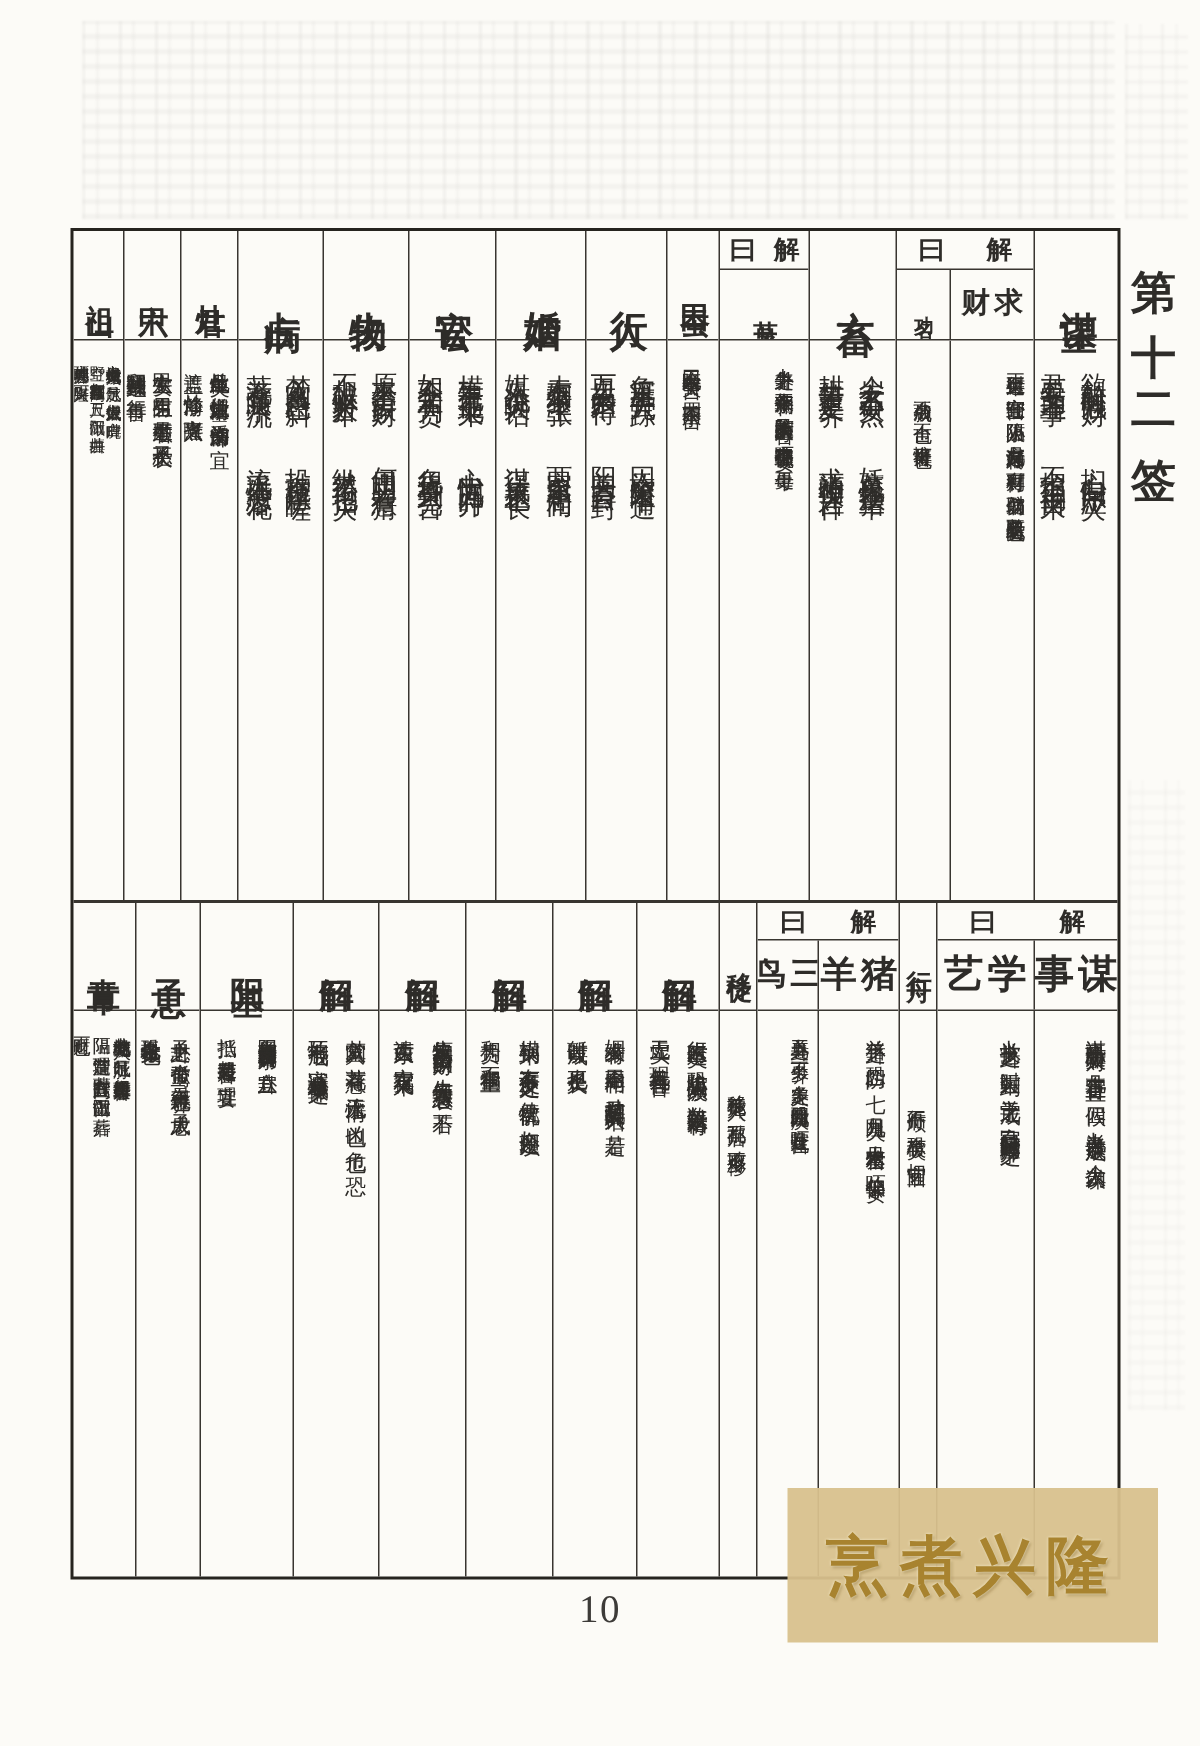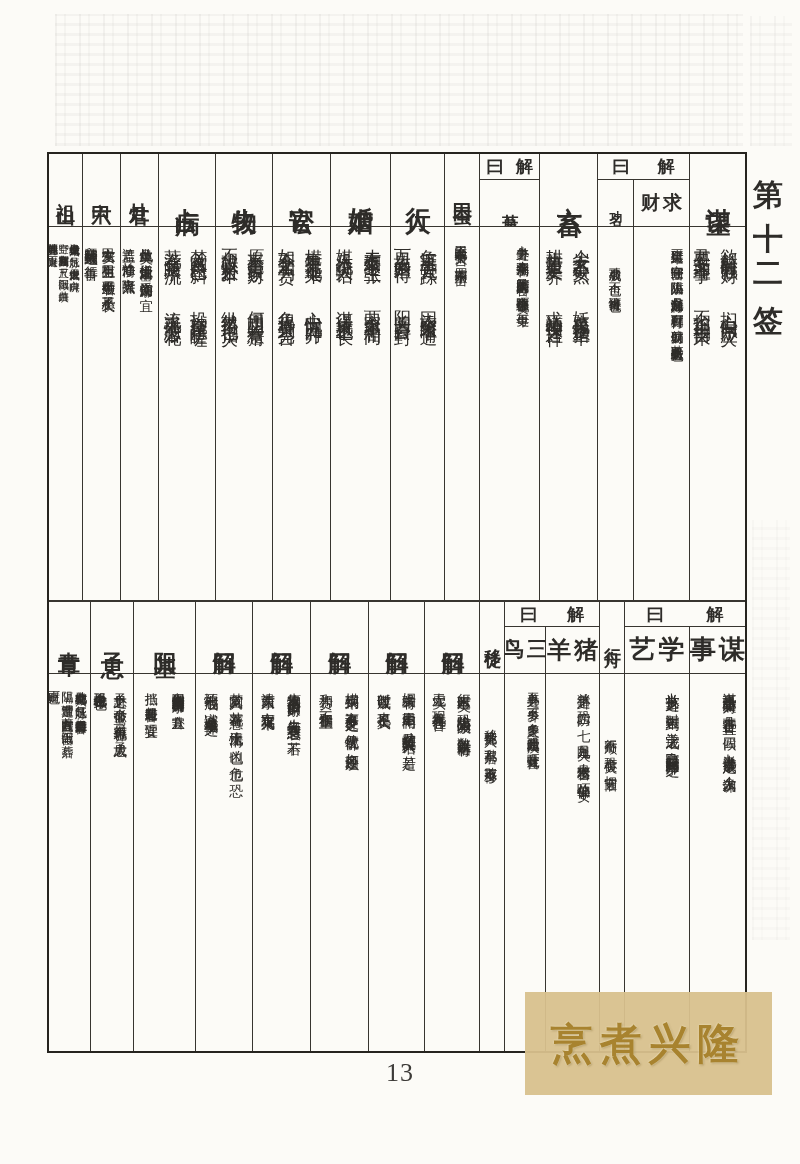--- a/index.html
+++ b/index.html
@@ -390,17 +390,17 @@
         </div>
         <div class="body" style="font-size: 12px; line-height: 13.5px; letter-spacing: 0.3px; padding-top: 8px;">
           <div class="ln">卜此地有横龙结穴　气脉足旺　但嫌葬后有是非口舌</div>
           <div class="ln">阻隔　宜理清楚　葬时点穴宜占高　沉阳做吉　葬后</div>
           <div class="ln">财丁旺也</div>
         </div>
       </div>
     </div>
 </div>
 
-<div class="pageno">13</div>
+<div class="pageno">10</div>
 
 <div class="wm">
   <span>烹煮兴隆</span>
 </div>
 
 </body></html>

